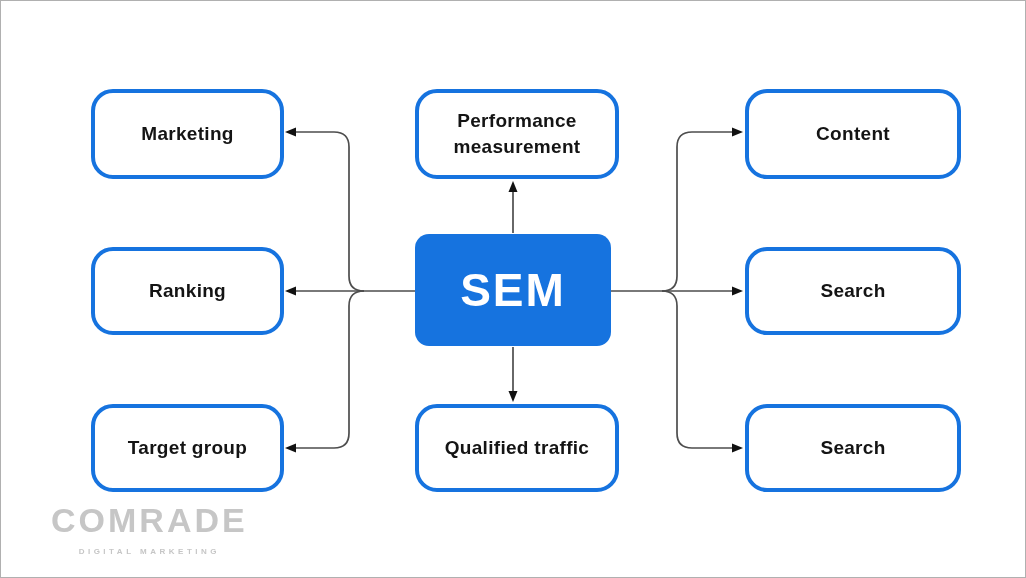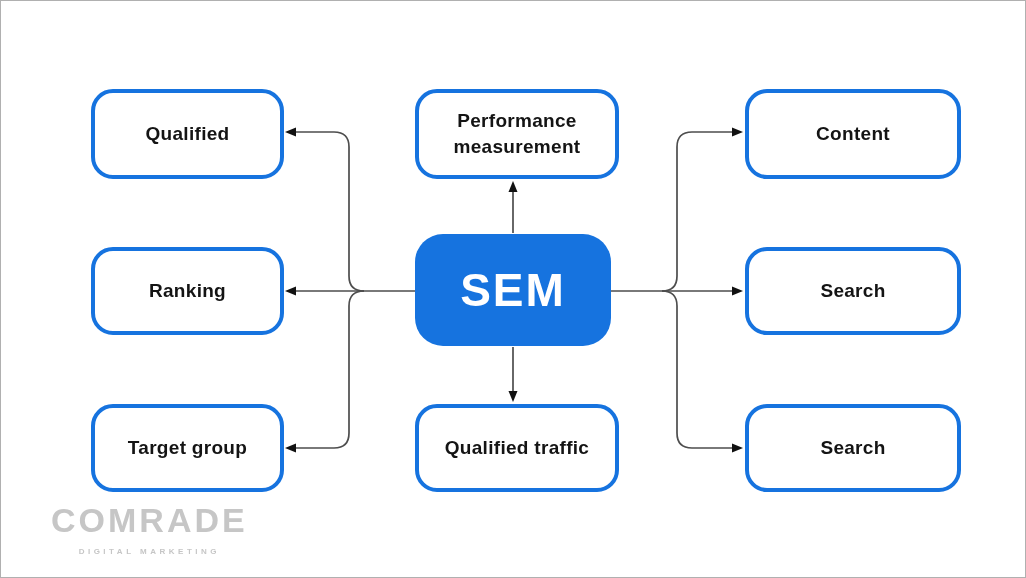--- a/index.html
+++ b/index.html
@@ -45,21 +45,21 @@
 
   .row-top    { top: 88px;  height: 90px; }
   .row-middle { top: 246px; height: 88px; }
   .row-bottom { top: 403px; height: 88px; }
 
   .hub {
     position: absolute;
     left: 414px; top: 233px;
     width: 196px; height: 112px;
     background: #1673df;
-    border-radius: 28px;
+    border-radius: 14px;
     display: flex;
     align-items: center;
     justify-content: center;
     color: #ffffff;
     font-weight: bold;
     font-size: 46px;
     letter-spacing: 2px;
   }
 
   .brand {
@@ -116,21 +116,21 @@
       <polygon points="512,180 507.5,191 516.5,191"></polygon>
       <polygon points="512,401 507.5,390 516.5,390"></polygon>
     </g>
   </svg>
 
   <div class="hub">
     <span>SEM</span>
   </div>
 
   <div class="node col-left row-top">
-    <span>Qualified</span>
+    <span>Marketing</span>
   </div>
   <div class="node col-left row-bottom">
     <span>Target group</span>
   </div>
   <div class="node col-left row-middle">
     <span>Ranking</span>
   </div>
 
   <div class="node col-mid row-top">
     <span>Performance measurement</span>

